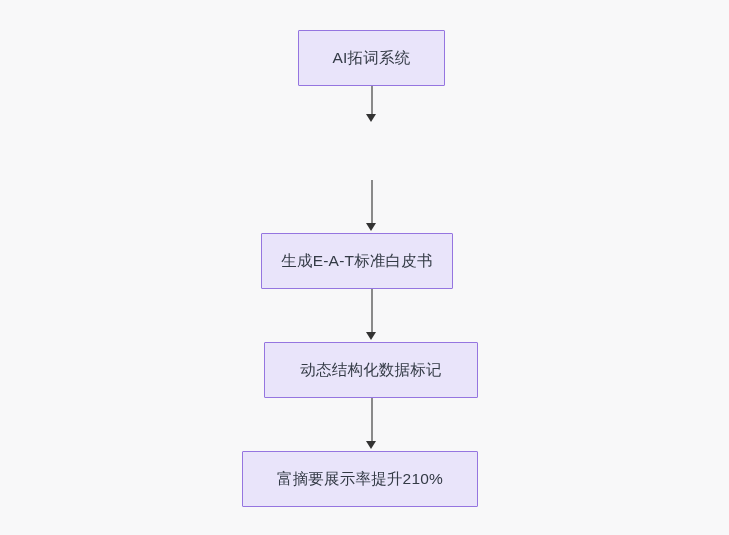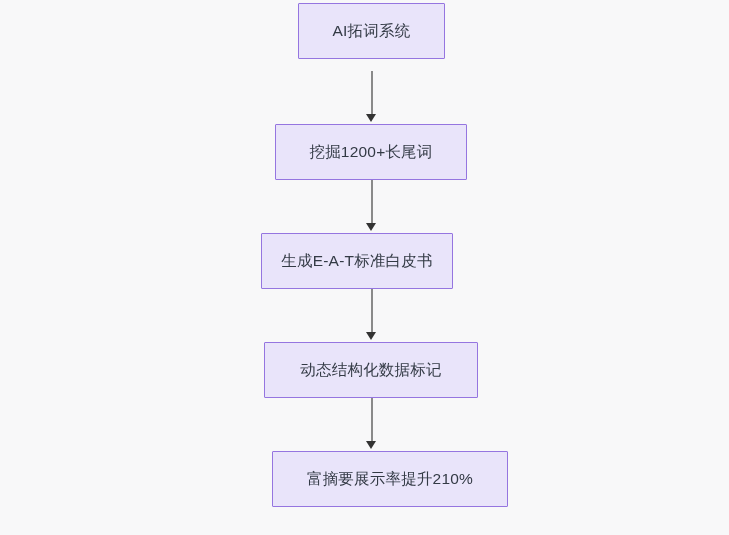--- a/index.html
+++ b/index.html
@@ -74,33 +74,30 @@
   <div class="edge">
     <div class="edge-line" style="left:371px; top:289px; height:45px;"></div>
     <div class="edge-head" style="left:366.3px; top:332px;"></div>
   </div>
 
   <div class="edge">
     <div class="edge-line" style="left:371px; top:398px; height:45px;"></div>
     <div class="edge-head" style="left:366.3px; top:441px;"></div>
   </div>
 
-  <div class="node" style="left:298px; top:3px; width:147px; height:56px;">
+  <div class="node" style="left:298px; top:30px; width:147px; height:56px;">
     <span class="node-label">AI拓词系统</span>
   </div>
 
-  <div class="node" style="left:275px; top:124px; width:192px; height:56px;">
-    <span class="node-label">挖掘1200+长尾词</span>
-  </div>
 
   <div class="node" style="left:261px; top:233px; width:192px; height:56px;">
     <span class="node-label">生成E-A-T标准白皮书</span>
   </div>
 
   <div class="node" style="left:264px; top:342px; width:214px; height:56px;">
     <span class="node-label">动态结构化数据标记</span>
   </div>
 
-  <div class="node" style="left:272px; top:451px; width:236px; height:56px;">
+  <div class="node" style="left:242px; top:451px; width:236px; height:56px;">
     <span class="node-label">富摘要展示率提升210%</span>
   </div>
 
 </div>
 
 </body></html>

